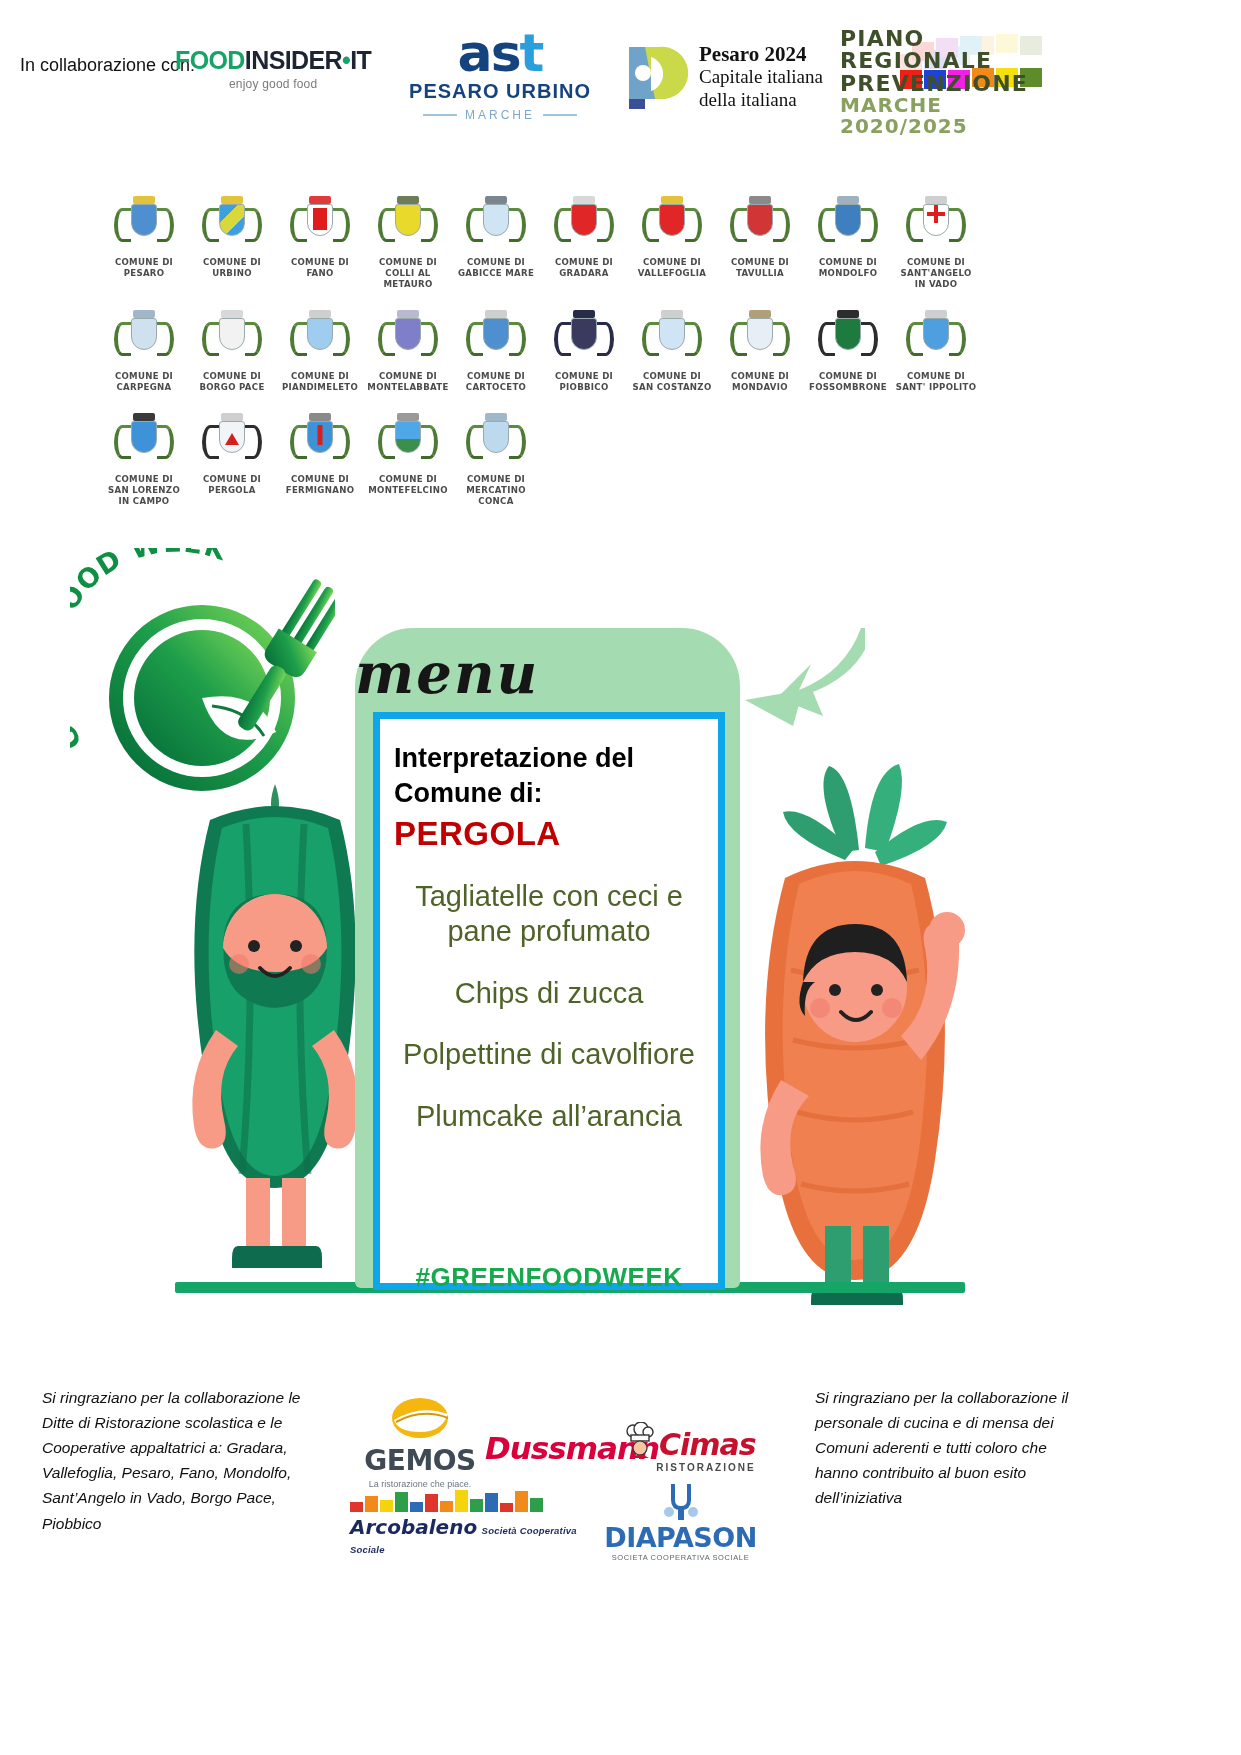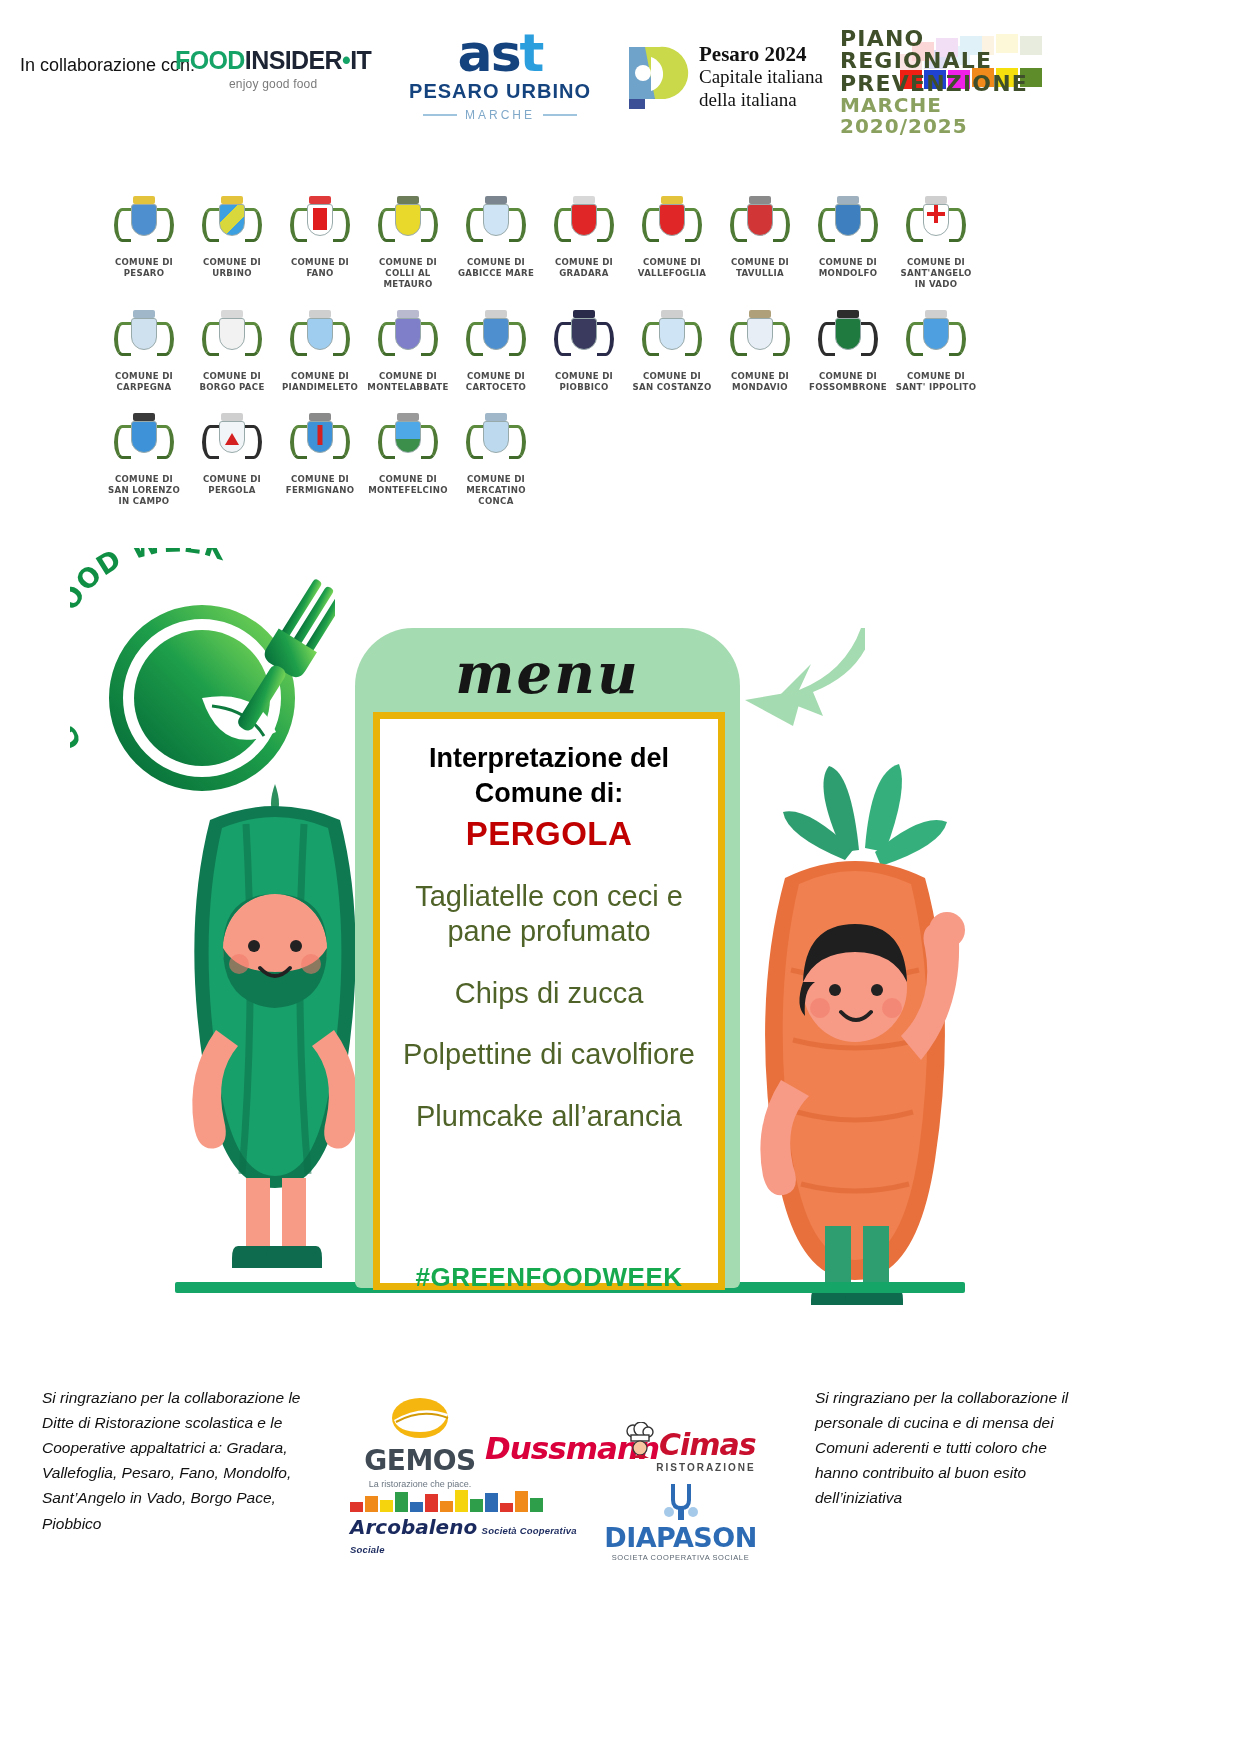--- a/index.html
+++ b/index.html
@@ -86,28 +86,28 @@
   .veg-right { position:absolute; left:725px; top:760px; width:260px; height:545px; }
   .ground { position:absolute; left:175px; top:1282px; width:790px; height:11px; background:#15a667; border-radius:2px;}
 
   
   .menu-bubble {
     position:absolute; left:355px; top:628px; width:385px; height:660px;
     background:#a5dbb0; border-radius:58px 58px 6px 6px;
   }
   .menu-arrow { position:absolute; left:735px; top:622px; width:130px; height:110px; }
   .menu-script {
-    position:absolute; left:355px; top:640px; width:385px; text-align:center;
+    position:absolute; left:355px; top:640px; width:385px; text-align:left;
     font-family:"DejaVu Serif", serif; font-style:italic; font-weight:bold;
     font-size:56px; color:#161616; letter-spacing:2px;
   }
   .menu-box {
     position:absolute; left:373px; top:712px; width:352px; height:578px;
-    border:7px solid #eab308; background:#ffffff;
-    display:flex; flex-direction:column; align-items:center;
+    border:7px solid #0ea5e9; background:#ffffff;
+    display:flex; flex-direction:column; align-items:flex-start;
     padding:22px 14px 10px 14px; overflow:hidden;
   }
   .menu-head {
     font-size:27px; font-weight:bold; color:#000; text-align:center; line-height:1.28;
   }
   .menu-comune {
     font-size:33px; font-weight:bold; color:#c00000; text-align:center;
     margin-top:5px; letter-spacing:0.5px;
   }
   .menu-items { margin-top:26px; width:100%; }

